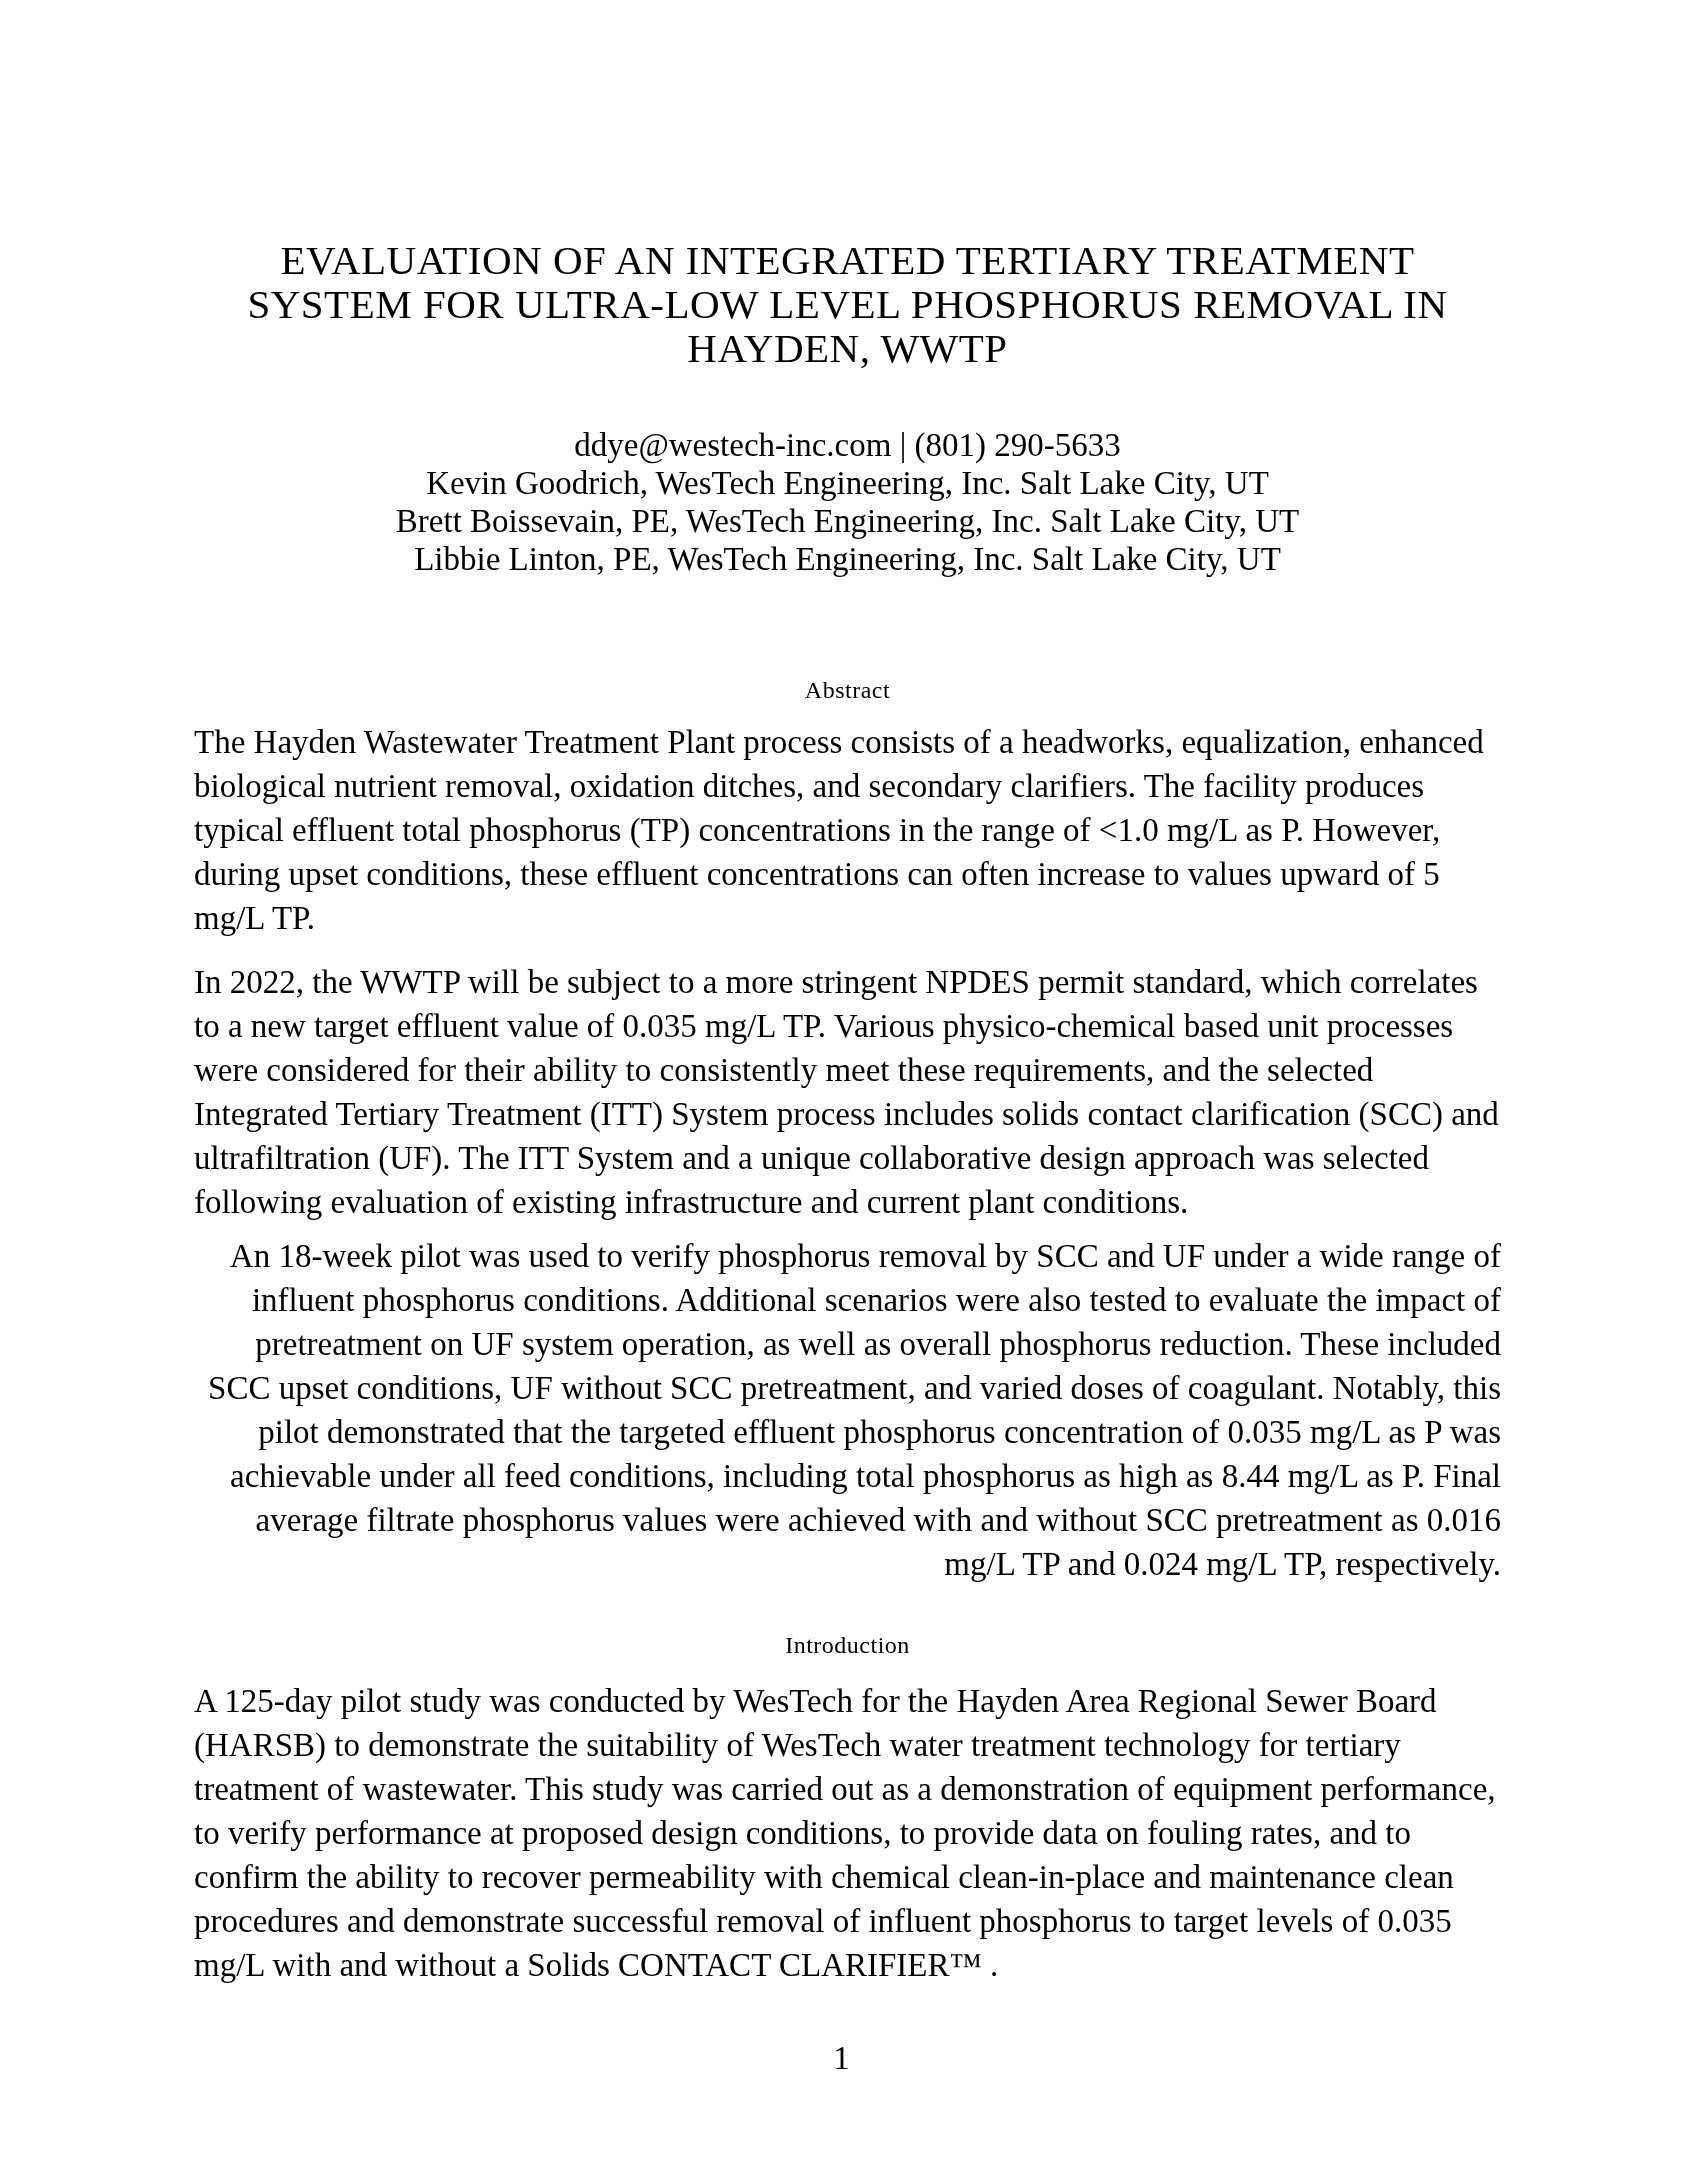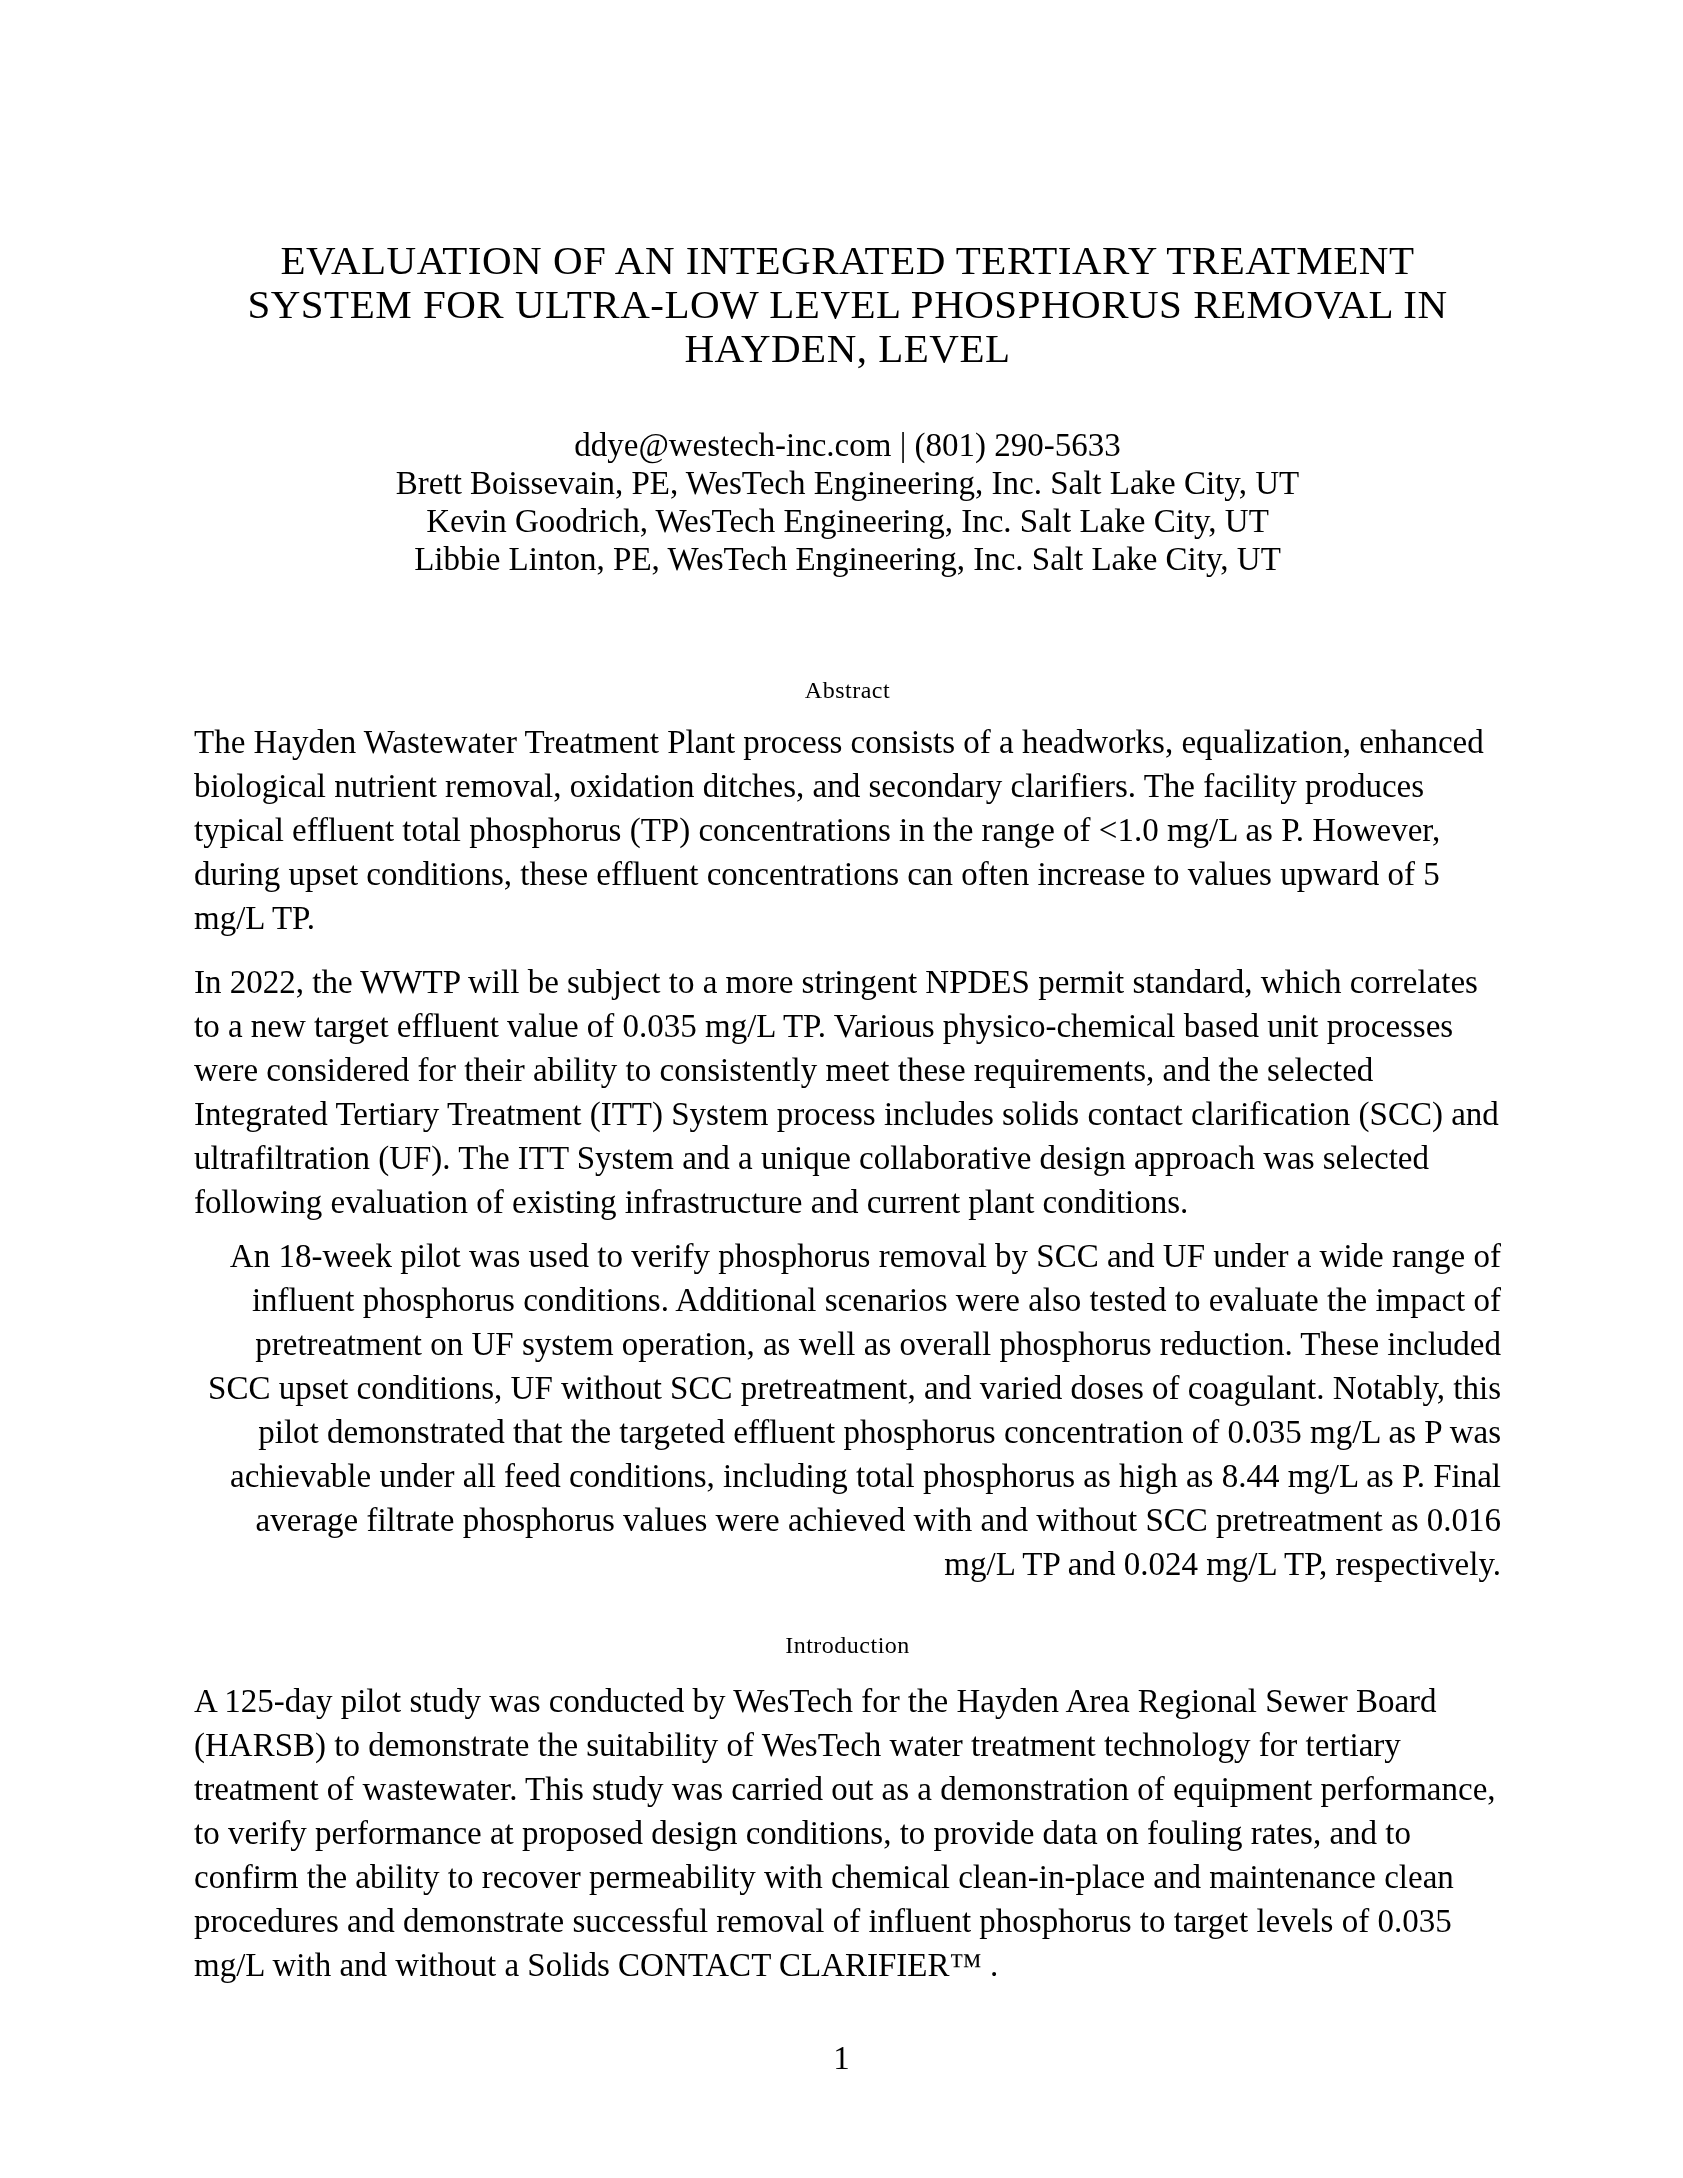--- a/index.html
+++ b/index.html
@@ -70,27 +70,27 @@
   }
 </style>
 </head>
 <body>
 
 <div class="page">
 
   <div class="title">
     <span>EVALUATION OF AN INTEGRATED TERTIARY TREATMENT</span>
     <span>SYSTEM FOR ULTRA-LOW LEVEL PHOSPHORUS REMOVAL IN</span>
-    <span>HAYDEN, LEVEL</span>
+    <span>HAYDEN, WWTP</span>
   </div>
 
   <div class="authors">
     <div>ddye@westech-inc.com | (801) 290-5633</div>
+    <div>Kevin Goodrich, WesTech Engineering, Inc. Salt Lake City, UT</div>
     <div>Brett Boissevain, PE, WesTech Engineering, Inc. Salt Lake City, UT</div>
-    <div>Kevin Goodrich, WesTech Engineering, Inc. Salt Lake City, UT</div>
     <div>Libbie Linton, PE, WesTech Engineering, Inc. Salt Lake City, UT</div>
   </div>
 
   <div class="heading h-abstract">Abstract</div>
 
   <p class="body p1">The Hayden Wastewater Treatment Plant process consists of a headworks, equalization, enhanced biological nutrient removal, oxidation ditches, and secondary clarifiers. The facility produces typical effluent total phosphorus (TP) concentrations in the range of &lt;1.0 mg/L as P. However, during upset conditions, these effluent concentrations can often increase to values upward of 5 mg/L TP.</p>
   <p class="body p2">In 2022, the WWTP will be subject to a more stringent NPDES permit standard, which correlates to a new target effluent value of 0.035 mg/L TP. Various physico-chemical based unit processes were considered for their ability to consistently meet these requirements, and the selected Integrated Tertiary Treatment (ITT) System process includes solids contact clarification (SCC) and ultrafiltration (UF). The ITT System and a unique collaborative design approach was selected following evaluation of existing infrastructure and current plant conditions.</p>
   <p class="body p3">An 18-week pilot was used to verify phosphorus removal by SCC and UF under a wide range of influent phosphorus conditions. Additional scenarios were also tested to evaluate the impact of pretreatment on UF system operation, as well as overall phosphorus reduction. These included SCC upset conditions, UF without SCC pretreatment, and varied doses of coagulant.  Notably, this pilot demonstrated that the targeted effluent phosphorus concentration of 0.035 mg/L as P was achievable under all feed conditions, including total phosphorus as high as 8.44 mg/L as P. Final average filtrate phosphorus values were achieved with and without SCC pretreatment as 0.016 mg/L TP and 0.024 mg/L TP, respectively.</p>
 
   <div class="heading h-intro">Introduction</div>

